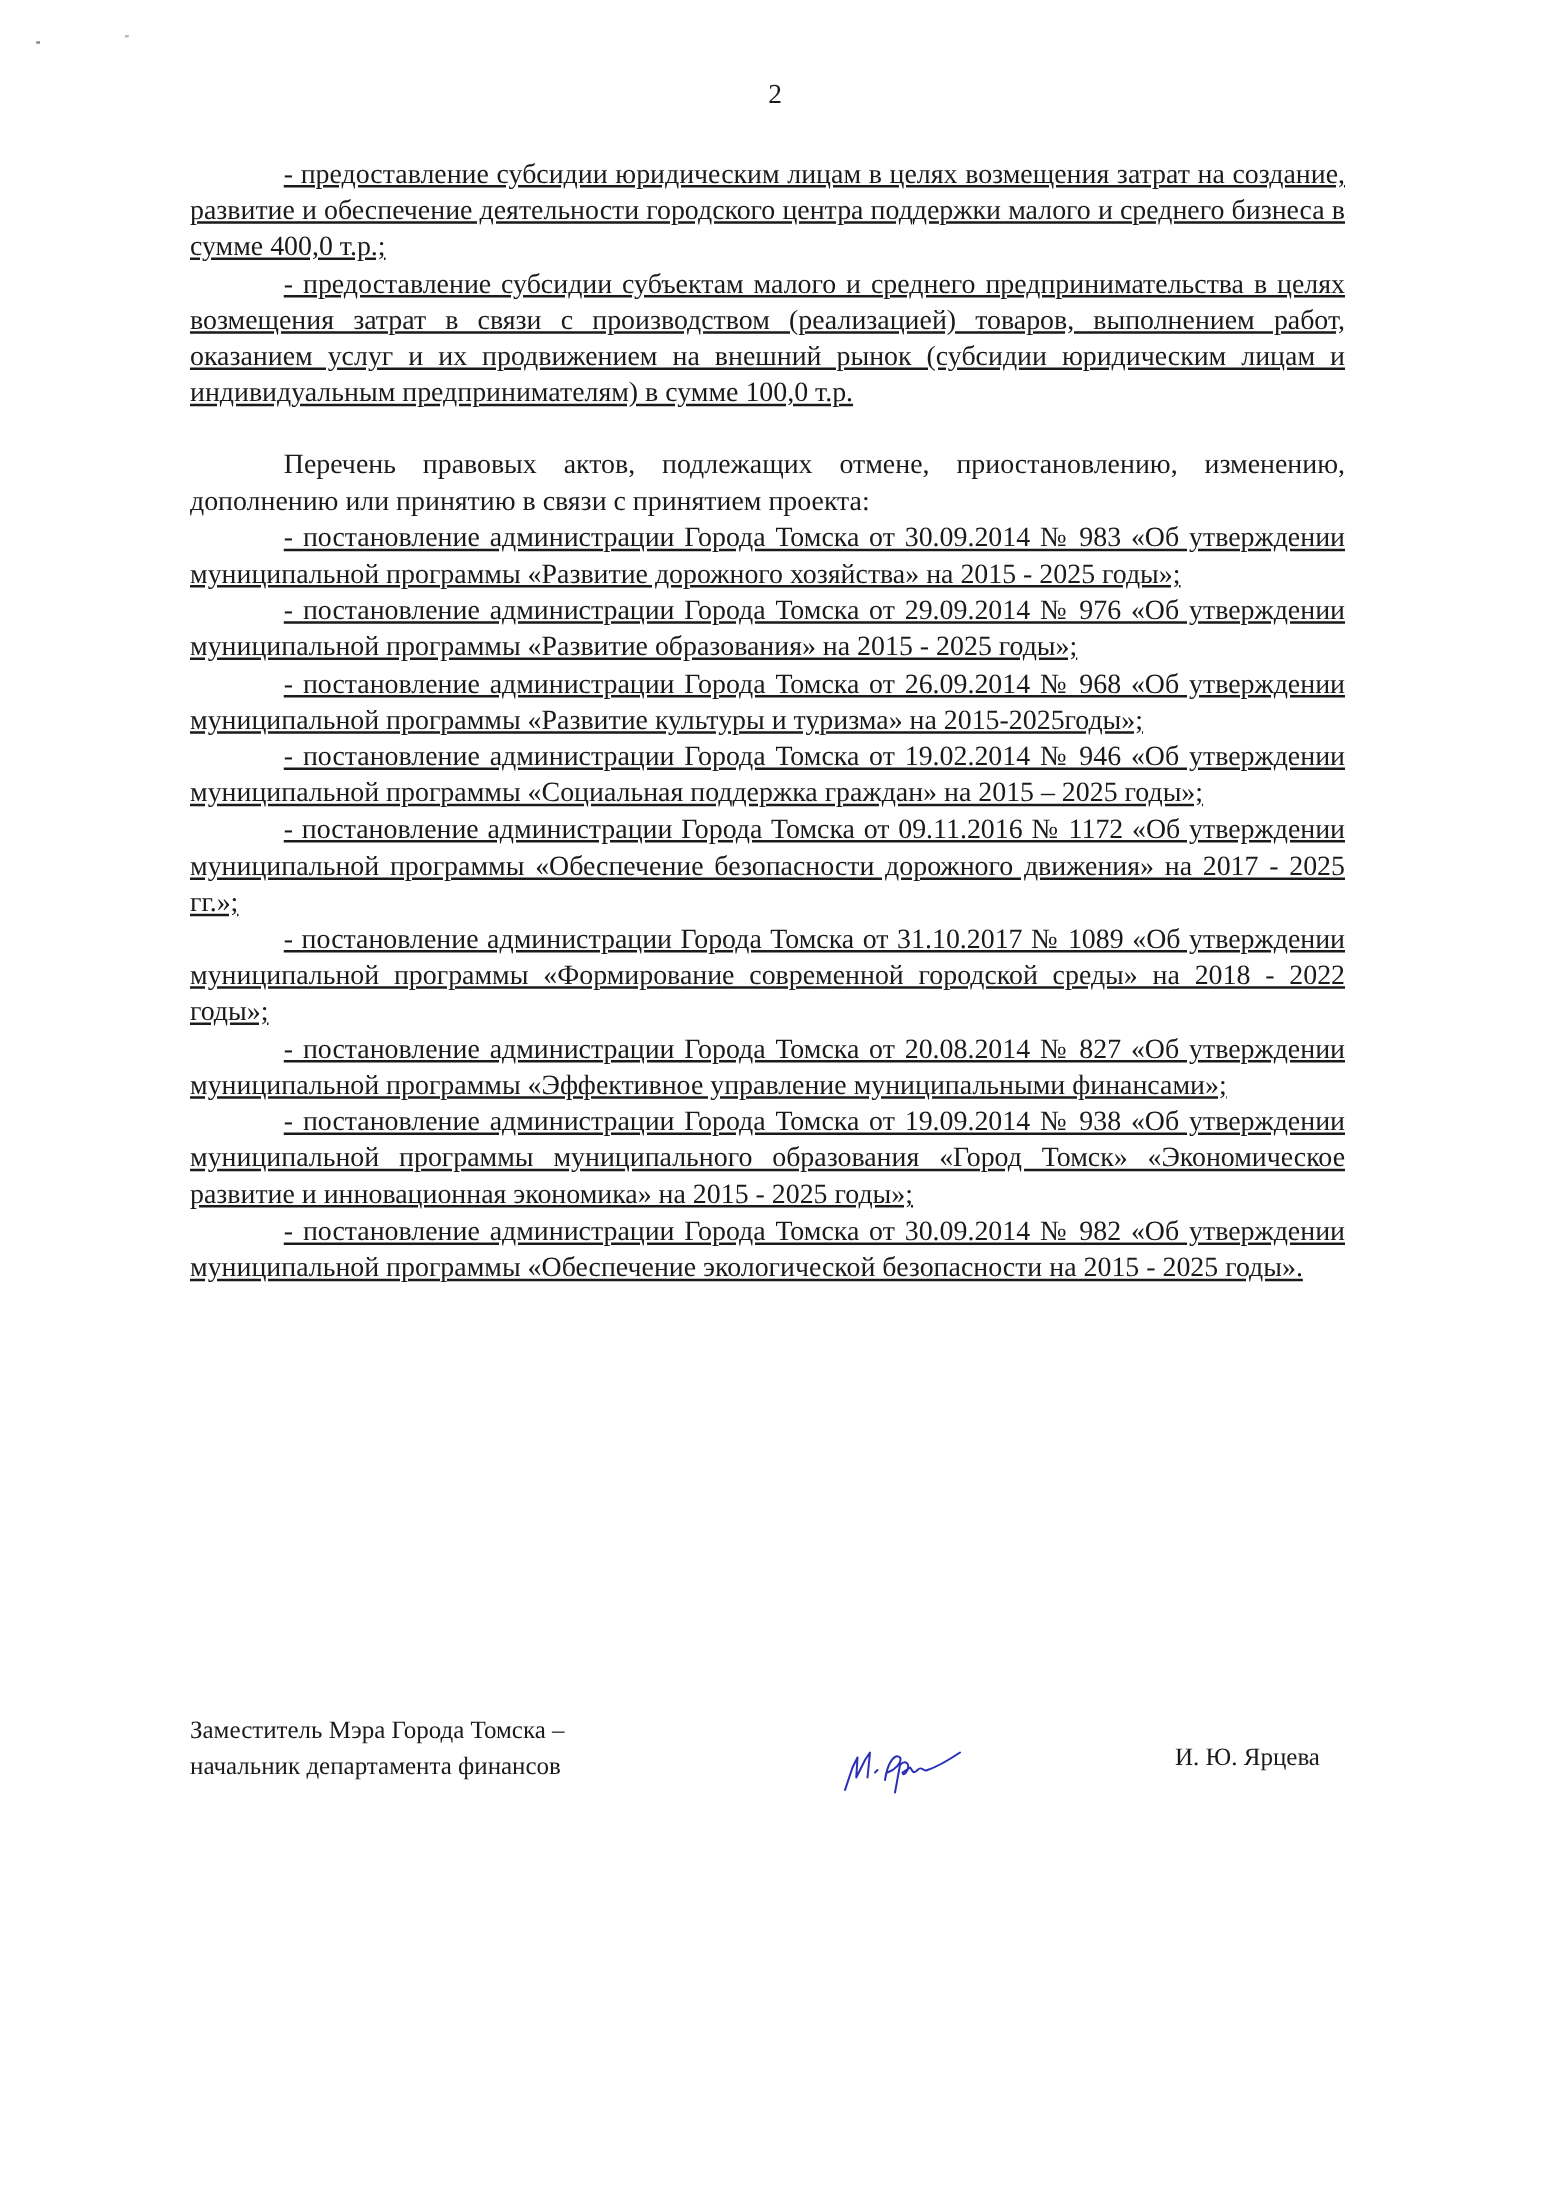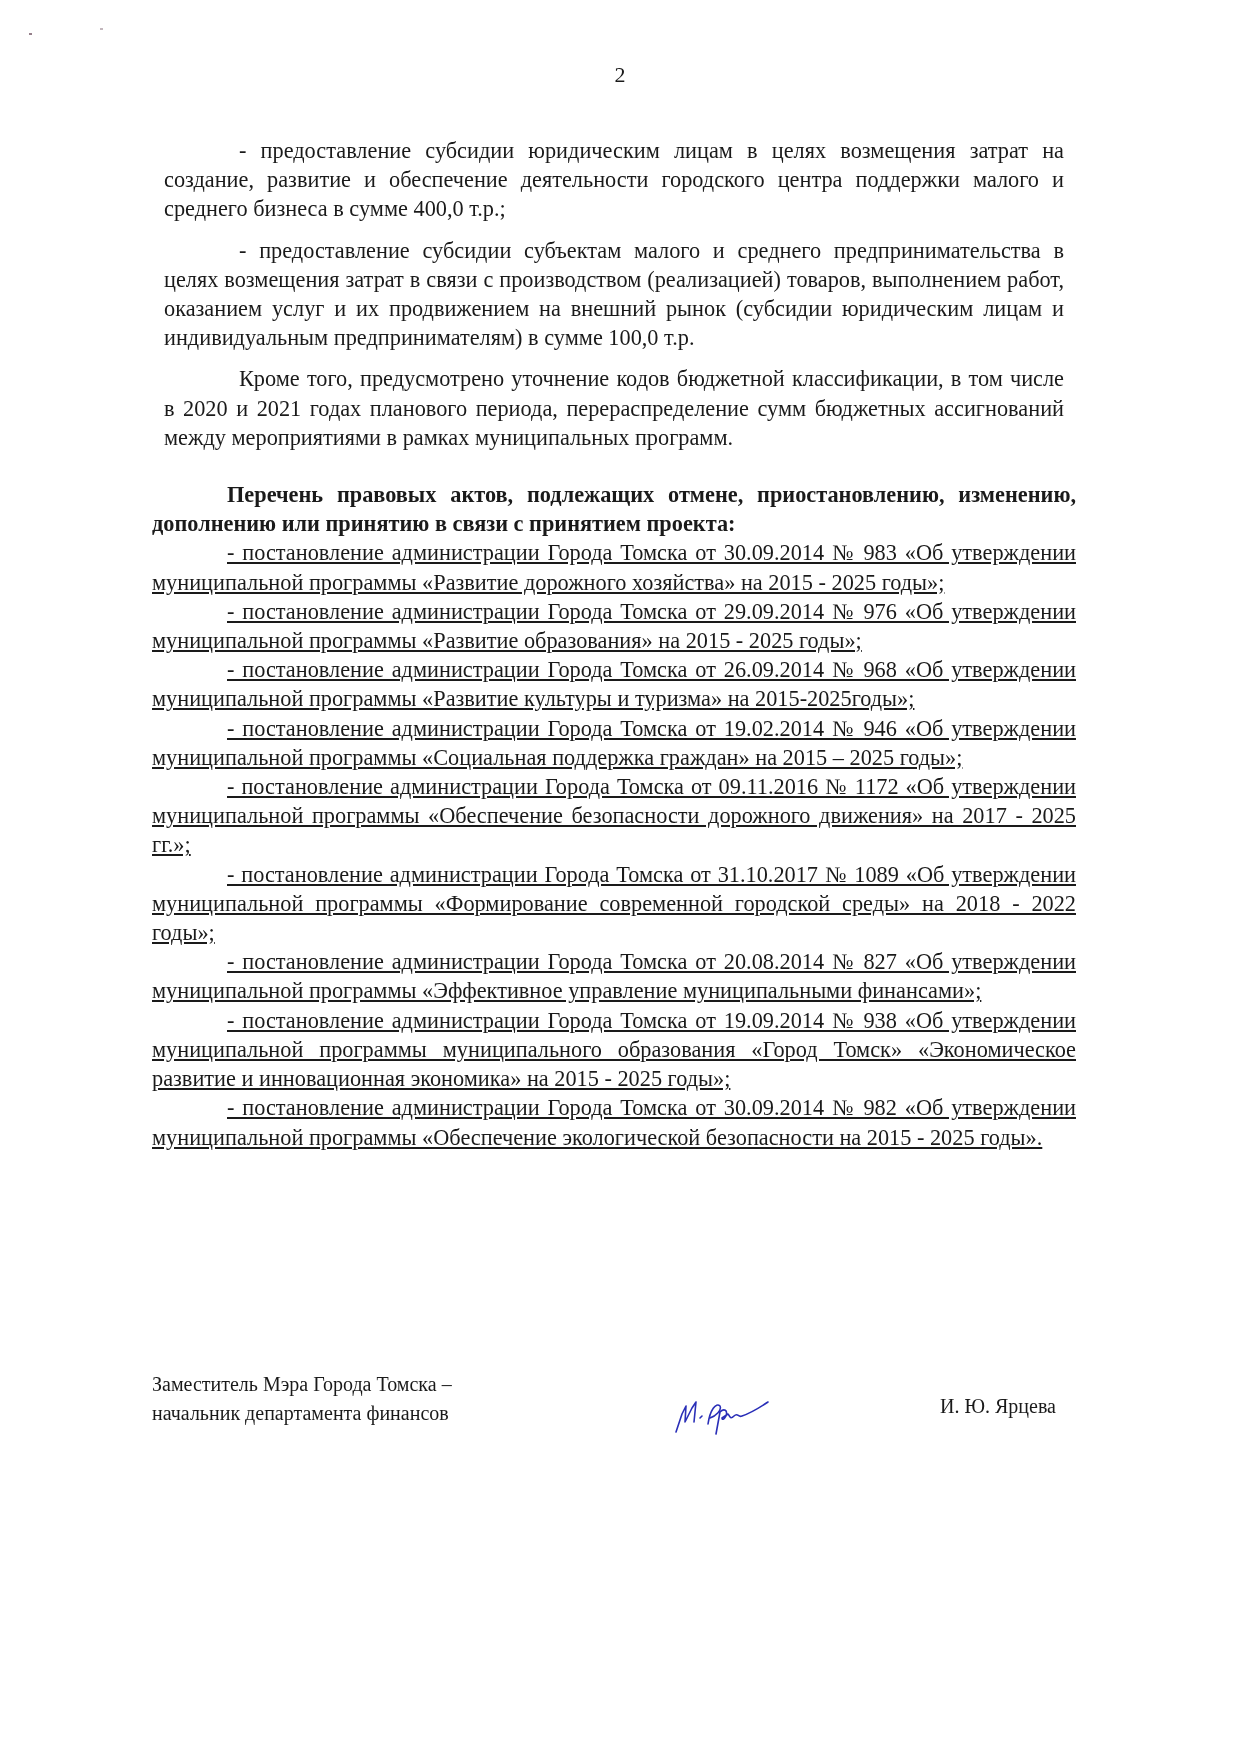--- a/index.html
+++ b/index.html
@@ -37,27 +37,28 @@
     }
     .body-text {
       position: absolute;
       left: 152px;
       top: 124px;
       width: 924px;
       font-size: 22.3px;
       line-height: 29.2px;
     }
     .para {
-      margin: 12px;
+      margin: 0;
       text-align: justify;
       text-indent: 75px;
+      text-decoration: underline;
     }
     .heading {
       margin: 28px 0 0 0;
-      font-weight: bold;
+      font-weight: normal;
       text-align: justify;
       text-indent: 75px;
     }
     .list-item {
       margin: 0;
       text-align: justify;
       text-indent: 75px;
       text-decoration: underline;
     }
     .signature-block {
@@ -93,21 +94,20 @@
 <div class="page">
 
   <div class="speck" style="left:29px; top:33px;"></div>
   <div class="speck" style="left:100px; top:28px; width:3px; height:2px; opacity:0.4;"></div>
 
   <div class="page-number">2</div>
 
   <div class="body-text">
     <p class="para">- предоставление субсидии юридическим лицам в целях возмещения затрат на создание, развитие и обеспечение деятельности городского центра поддержки малого и среднего бизнеса в сумме 400,0 т.р.;</p>
     <p class="para">- предоставление субсидии субъектам малого и среднего предпринимательства в целях возмещения затрат в связи с производством (реализацией) товаров, выполнением работ, оказанием услуг и их продвижением на внешний рынок (субсидии юридическим лицам и индивидуальным предпринимателям) в сумме 100,0 т.р.</p>
-    <p class="para">Кроме того, предусмотрено уточнение кодов бюджетной классификации, в том числе в 2020 и 2021 годах планового периода, перераспределение сумм бюджетных ассигнований между мероприятиями в рамках муниципальных программ.</p>
 
     <p class="heading">Перечень правовых актов, подлежащих отмене, приостановлению, изменению, дополнению или принятию в связи с принятием проекта:</p>
 
     <div>
       <p class="list-item">- постановление администрации Города Томска от 30.09.2014 № 983 «Об утверждении муниципальной программы «Развитие дорожного хозяйства» на 2015 - 2025 годы»;</p>
       <p class="list-item">- постановление администрации Города Томска от 29.09.2014 № 976 «Об утверждении муниципальной программы «Развитие образования» на 2015 - 2025 годы»;</p>
       <p class="list-item">- постановление администрации Города Томска от 26.09.2014 № 968 «Об утверждении муниципальной программы «Развитие культуры и туризма» на 2015-2025годы»;</p>
       <p class="list-item">- постановление администрации Города Томска от 19.02.2014 № 946 «Об утверждении муниципальной программы «Социальная поддержка граждан» на 2015 – 2025 годы»;</p>
       <p class="list-item">- постановление администрации Города Томска от 09.11.2016 № 1172 «Об утверждении муниципальной программы «Обеспечение безопасности дорожного движения» на 2017 - 2025 гг.»;</p>
       <p class="list-item">- постановление администрации Города Томска от 31.10.2017 № 1089 «Об утверждении муниципальной программы «Формирование современной городской среды» на 2018 - 2022 годы»;</p>

